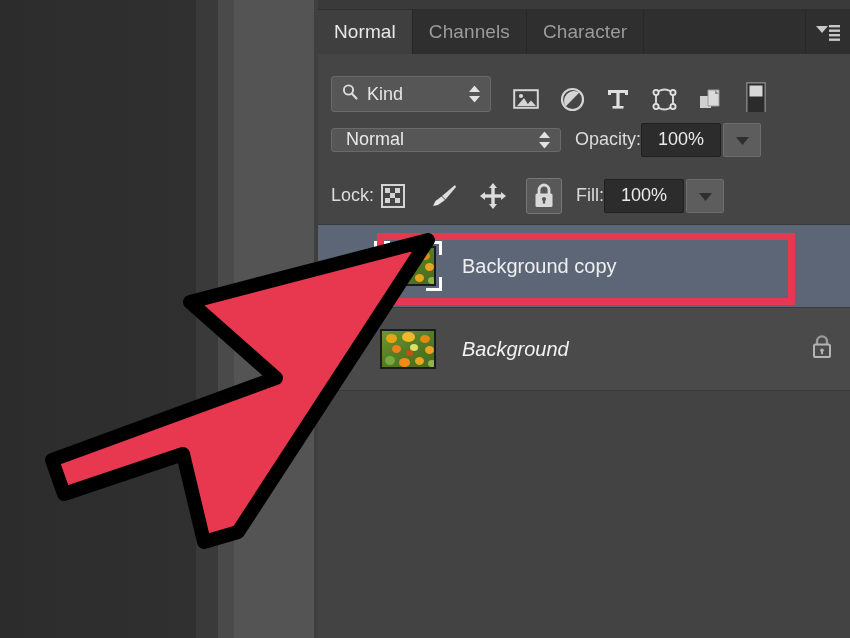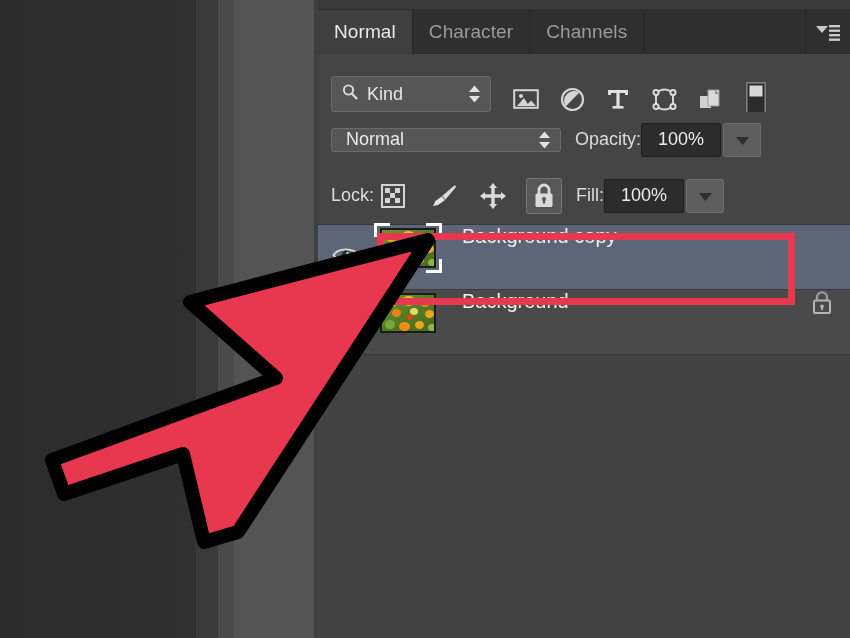--- a/index.html
+++ b/index.html
@@ -237,23 +237,23 @@
   
   .layer-list {
     position: absolute;
     left: 0; top: 225px;
     width: 532px;
     bottom: 0;
     background: #434343;
   }
   .layer-row {
     position: relative;
-    height: 65px;
-    display: flex;
-    align-items: flex-start;
+    height: 83px;
+    display: flex;
+    align-items: center;
     border-bottom: 1px solid #3a3a3a;
     box-sizing: border-box;
   }
   .layer-row.selected { background: #5d6676; }
   .layer-row.normal   { background: #4a4a4a; }
   .eye-cell {
     width: 56px;
     height: 100%;
     display: flex;
     align-items: center;
@@ -284,21 +284,21 @@
   .bk-tr { right: 0; top: -2px;  border-left: none;  border-bottom: none; }
   .bk-bl { left: 0;  bottom: -2px; border-right: none; border-top: none; }
   .bk-br { right: 0; bottom: -2px; border-left: none;  border-top: none; }
   .layer-name {
     flex: 1;
     color: #efefef;
     font-size: 20px;
     margin-left: 20px;
     white-space: nowrap;
   }
-  .layer-name.italic { color: #f2f2f2; }
+  .layer-name.italic { font-style: italic; color: #f2f2f2; }
   .row-lock {
     width: 56px;
     display: flex;
     align-items: center;
     justify-content: center;
     flex: 0 0 56px;
   }
 
   
   .highlight-box {
@@ -336,24 +336,24 @@
 
   <div class="panel">
 
     <div class="panel-topstrip"></div>
 
     <div class="tabbar">
       <div class="tab active">
         <span>Normal</span>
       </div>
       <div class="tab">
+        <span>Channels</span>
+      </div>
+      <div class="tab">
         <span>Character</span>
-      </div>
-      <div class="tab">
-        <span>Channels</span>
       </div>
       <div class="tab-spacer"></div>
       <div class="panel-menu">
         <svg width="26" height="20" viewBox="0 0 26 20">
           <polygon points="1,4 13,4 7,11" fill="#c8c8c8"></polygon>
           <rect x="14" y="3" width="11" height="2.4" fill="#c8c8c8"></rect>
           <rect x="14" y="7.5" width="11" height="2.4" fill="#c8c8c8"></rect>
           <rect x="14" y="12" width="11" height="2.4" fill="#c8c8c8"></rect>
           <rect x="14" y="16.5" width="11" height="2.4" fill="#c8c8c8"></rect>
         </svg>

